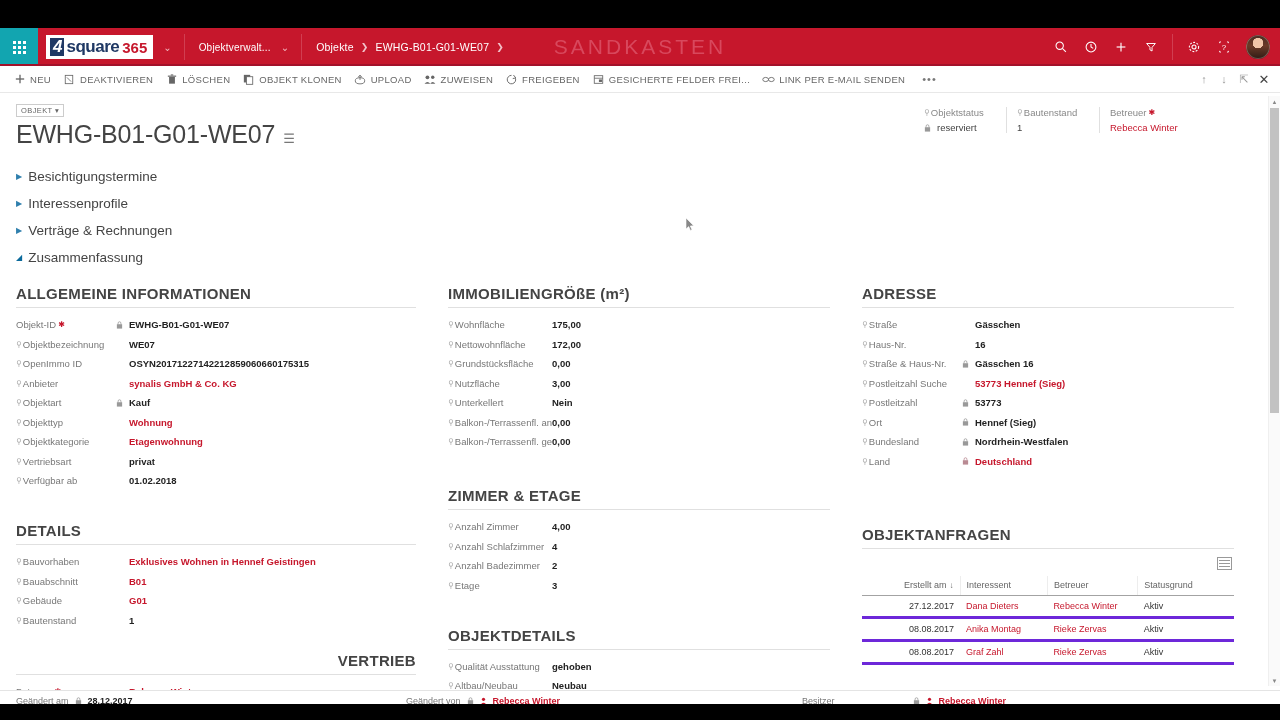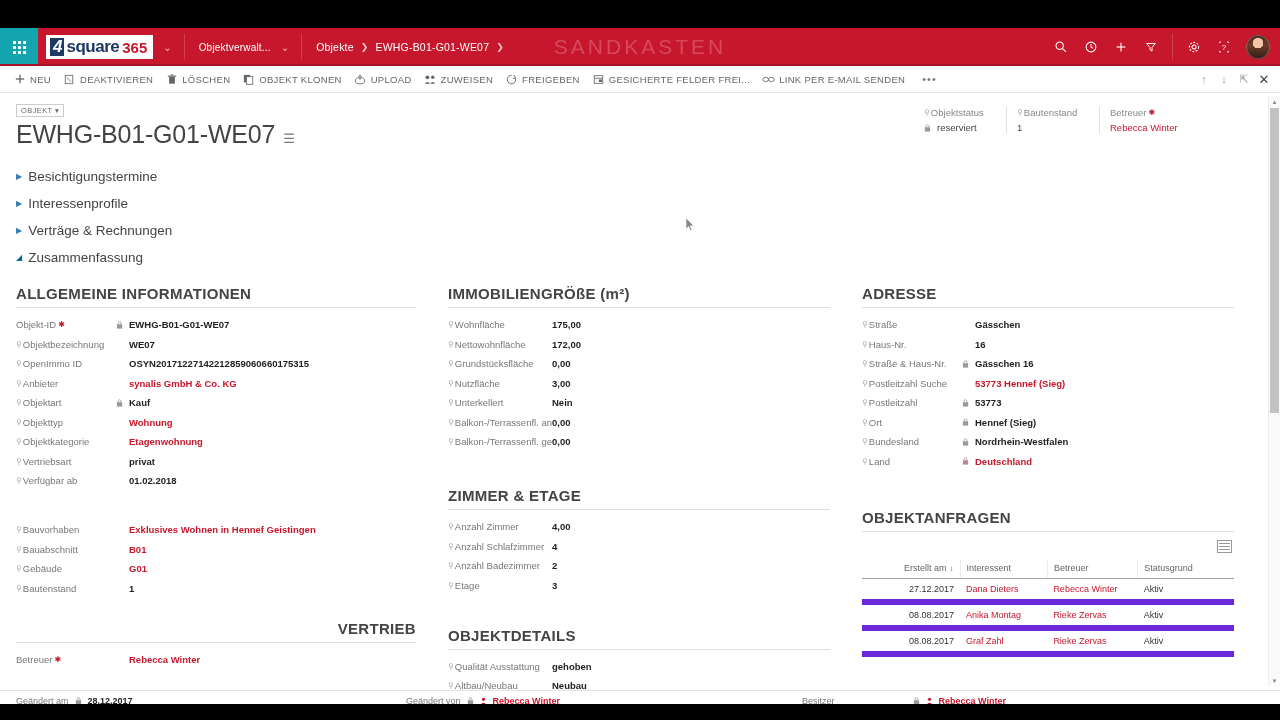--- a/index.html
+++ b/index.html
@@ -82,21 +82,21 @@
   .val.link{color:#c6172c;}
 
   
   .grid-tools{display:flex;justify-content:flex-end;padding:8px 2px 6px 0;}
   .grid-tools .gi{width:13px;height:11px;border:1px solid #999;position:relative;cursor:pointer;background:#fff;}
   .grid-tools .gi:before{content:"";position:absolute;left:1px;right:1px;top:2px;height:1px;background:#999;box-shadow:0 3px 0 #999,0 6px 0 #999;}
   .gtable{width:100%;border-collapse:collapse;}
   .gtable th{font-size:9px;color:#666;font-weight:normal;text-align:left;padding:4px 6px 5px 6px;border-bottom:1px solid #a3a3a3;border-right:1px solid #ededed;white-space:nowrap;}
   .gtable th.num{text-align:right;}
   .gtable th:last-child{border-right:none;}
-  .gtable td{font-size:9px;padding:5px 6px;border-bottom:6px solid #6d28d9;color:#333;white-space:nowrap;}
+  .gtable td{font-size:9px;padding:5px 6px;border-bottom:3px solid #6d28d9;color:#333;white-space:nowrap;}
   .gtable td.num{text-align:right;color:#333;}
   .gtable td.lk{color:#c6172c;}
   .sort-arrow{font-size:8px;margin-left:3px;color:#666;}
 
   
   .vscroll{position:absolute;right:0;top:3px;width:11px;height:590px;background:#fafafa;border-left:1px solid #efefef;}
   .vscroll .btn{height:11px;display:flex;align-items:center;justify-content:center;color:#888;font-size:6px;cursor:pointer;}
   .vscroll .btn.bot{position:absolute;bottom:0;left:0;right:0;}
   .vscroll .thumb{position:absolute;left:1px;right:1px;top:12px;height:305px;background:#c2c2c2;cursor:pointer;}
 
@@ -435,20 +435,21 @@
                   <span class="pin">⚲</span>
                   <span>Verfügbar ab</span>
                 </span>
               <span class="lockcell"></span>
               <span class="val">01.02.2018</span>
             </div>
           </div>
         </div>
 
         <div class="sec" style="margin-top:34px;">
+          <div class="sec-h">DETAILS</div>
           <div class="rows">
             <div class="row">
               <span class="lbl">
                   <span class="pin">⚲</span>
                   <span>Bauvorhaben</span>
                 </span>
               <span class="lockcell"></span>
               <span class="val link">Exklusives Wohnen in Hennef Geistingen</span>
             </div>
             <div class="row">
@@ -699,21 +700,21 @@
                   <svg width="7" height="8" viewBox="0 0 8 9">
                     <rect x="1" y="3.6" width="6" height="5" fill="#b98a93"></rect>
                     <path d="M2.4 3.6 V2.4 A1.6 1.6 0 0 1 5.6 2.4 V3.6" fill="none" stroke="#b98a93" stroke-width="0.9"></path>
                   </svg>
                 </span>
               <span class="val link">Deutschland</span>
             </div>
           </div>
         </div>
 
-        <div class="sec" style="margin-top:40px;">
+        <div class="sec" style="margin-top:57px;">
           <div class="sec-h">OBJEKTANFRAGEN</div>
           <div class="grid-tools">
             <div class="gi"></div>
           </div>
           <table class="gtable">
             <thead>
               <tr>
                 <th class="num" style="width:92px;">
                   <span>Erstellt am</span><span class="sort-arrow">↓</span>
                 </th>

